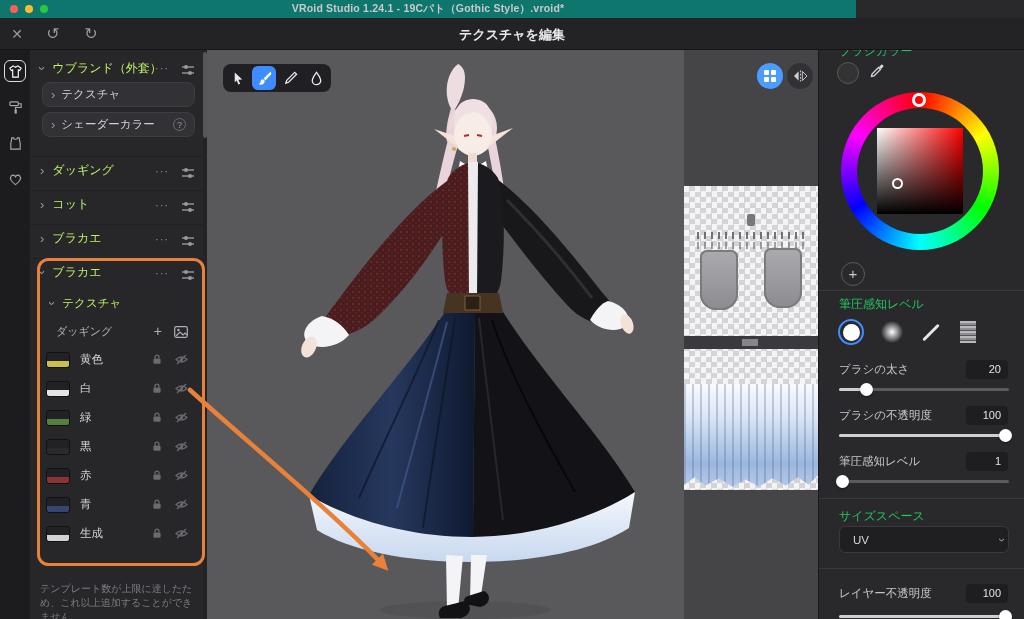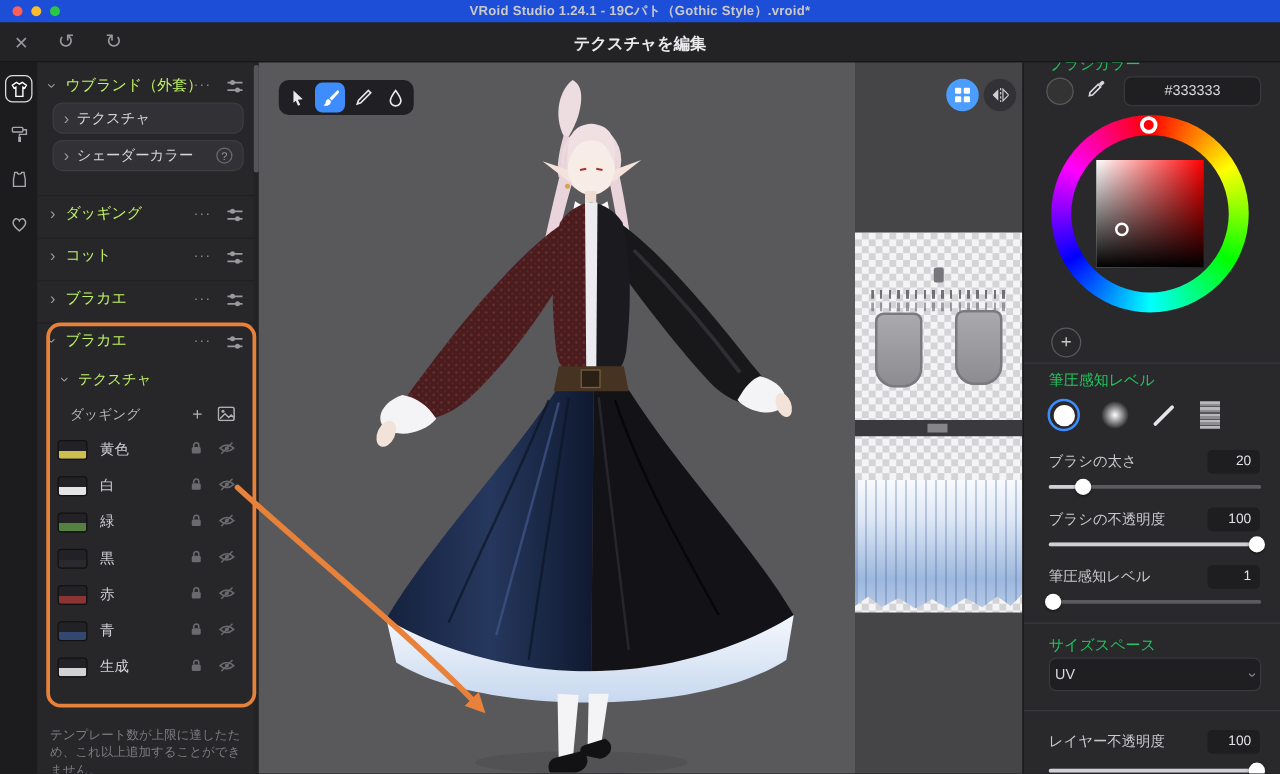--- a/index.html
+++ b/index.html
@@ -2,21 +2,21 @@
 <html><head>
 <meta charset="utf-8">
 <style>
   * { margin:0; padding:0; box-sizing:border-box; }
   html,body { width:1024px; height:619px; overflow:hidden; background:#1a1a1c;
     font-family:"Liberation Sans", sans-serif; -webkit-font-smoothing:antialiased; }
   .abs { position:absolute; }
   #page { position:relative; width:1024px; height:619px; background:#29292c; overflow:hidden; }
 
   
-  .titlebar { left:0; top:0; width:1024px; height:18px; background:#1d4ed8;
+  .titlebar { left:0; top:0; width:856px; height:18px; background:#0f766e;
     display:flex; align-items:center; justify-content:center; }
   .tl { position:absolute; left:10px; top:5px; display:flex; gap:7px; }
   .tl span { width:8px; height:8px; border-radius:50%; display:block; }
   .title-text { font-size:10.5px; font-weight:bold; color:#c9c9cc; letter-spacing:.2px; }
 
   
   .header { left:0; top:18px; width:1024px; height:32px; background:#232326;
     border-bottom:1px solid #151517; }
   .header .htitle { position:absolute; left:0; right:0; top:8px; text-align:center;
     font-size:13px; font-weight:bold; color:#e9e9ec; }
@@ -122,21 +122,21 @@
   .valbox { position:absolute; right:16px; width:42px; height:19px; background:#1e1e21;
     border-radius:4px; color:#e2e2e6; font-size:11px; line-height:19px; text-align:right;
     padding-right:7px; }
   .slider { position:absolute; left:20px; width:170px; height:13px; }
   .track { position:absolute; left:0; top:5px; width:170px; height:3px; background:#5a5a5f; border-radius:2px; }
   .fill  { position:absolute; left:0; top:5px; height:3px; background:#cfcfd4; border-radius:2px; }
   .handle{ position:absolute; top:0; width:13px; height:13px; background:#fff; border-radius:50%;
     box-shadow:0 1px 2px rgba(0,0,0,.5); }
   .dropdown { position:absolute; left:20px; top:476px; width:170px; height:27px; background:#1f1f22;
     border:1px solid #39393d; border-radius:6px; display:flex; align-items:center; }
-  .dropdown .dval { font-size:11.5px; color:#d8d8dc; margin-left:4px; flex:1; }
+  .dropdown .dval { font-size:11.5px; color:#d8d8dc; margin-left:13px; flex:1; }
   .dropdown .chev { transform:rotate(90deg); margin-right:4px; font-size:12px; }
 
   
   .anno { left:0; top:0; width:1024px; height:619px; z-index:50; pointer-events:none; }
 </style>
 </head>
 <body>
 
 <div id="page">
 
@@ -490,21 +490,20 @@
   <div class="abs rightpanel">
     <div class="rp-label" style="left:20px;top:-7px">ブラシカラー</div>
 
     <div class="swatch" style="background-color: rgb(51, 51, 51);"></div>
     <span style="position:absolute;left:50px;top:13px">
       <svg width="16" height="16" viewBox="0 0 16 16">
           <path d="M12.5,1.5 a2,2 0 0 1 2,2 L12,6 L10,4 Z" fill="#d8d8dc"></path>
           <path d="M9.5,4.5 L11.5,6.5 L5,13 L2.5,13.5 L3,11 Z" fill="none" stroke="#d8d8dc" stroke-width="1.3"></path>
         </svg>
     </span>
-    <div class="hexbox">#333333</div>
 
     <div class="wheel">
       <div class="ring"></div>
       <div class="ringhole"></div>
       <div class="svsq">
         <span class="svdot"></span>
       </div>
       <span class="ringdot"></span>
     </div>
 

